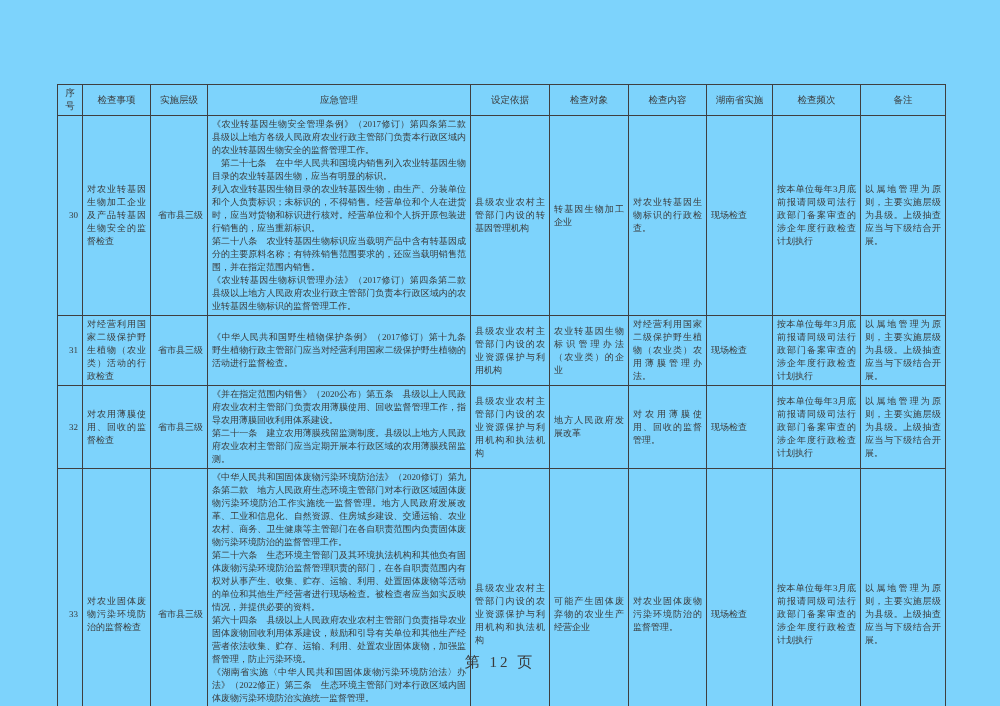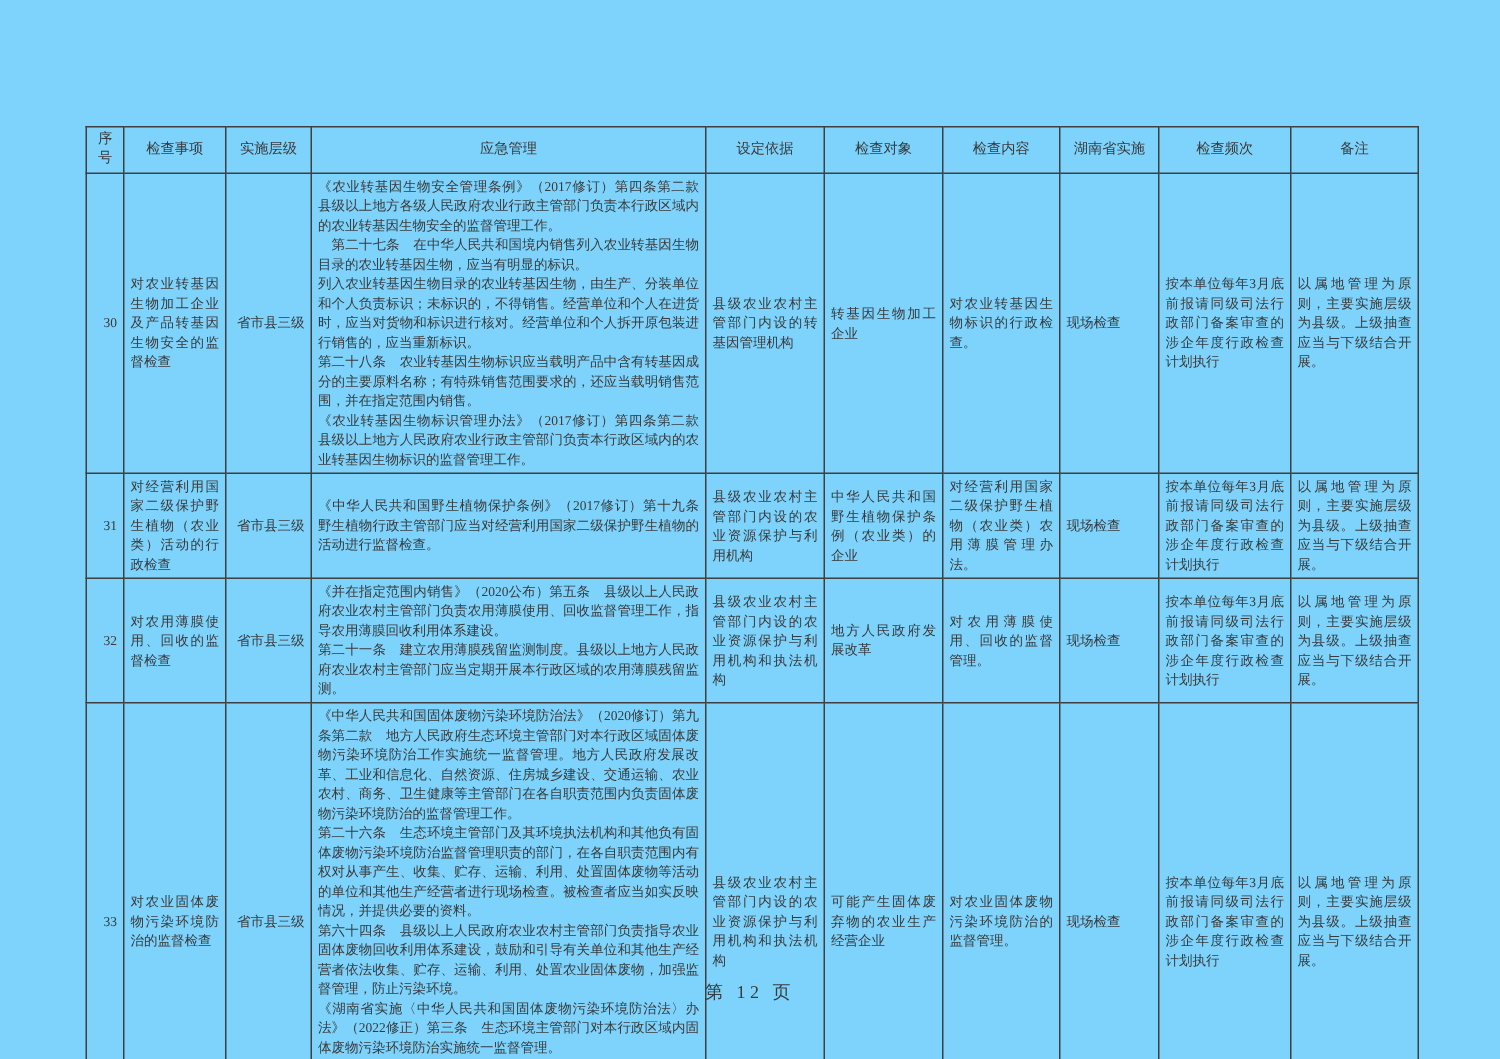--- a/index.html
+++ b/index.html
@@ -32,21 +32,21 @@
     text-align:center;
     font-size:9.5px;
     height:26px;
   }
   td.center { text-align:right; }
   td.just   { text-align:justify; }
   td.multi  { white-space:pre-wrap; text-align:justify; }
   .footer {
     position:absolute; left:0; top:653px; width:100%;
     text-align:center;
-    font-size:12px;
+    font-size:15px;
     letter-spacing:3px;
     color:#3a3a3a;
   }
 </style>
 </head>
 <body>
 
 <div class="page">
 
   <table class="doc-table">
@@ -92,21 +92,21 @@
         <td>现场检查</td>
         <td class="just">按本单位每年3月底前报请同级司法行政部门备案审查的涉企年度行政检查计划执行</td>
         <td class="just">以属地管理为原则，主要实施层级为县级。上级抽查应当与下级结合开展。</td>
       </tr>
       <tr style="height:58px">
         <td class="center">31</td>
         <td class="just">对经营利用国家二级保护野生植物（农业类）活动的行政检查</td>
         <td class="center">省市县三级</td>
         <td class="multi">《中华人民共和国野生植物保护条例》（2017修订）第十九条　野生植物行政主管部门应当对经营利用国家二级保护野生植物的活动进行监督检查。</td>
         <td class="just">县级农业农村主管部门内设的农业资源保护与利用机构</td>
-        <td class="just">中华人民共和国野生植物保护条例（农业类）的企业</td>
+        <td class="just">农业转基因生物标识管理办法（农业类）的企业</td>
         <td class="just">对经营利用国家二级保护野生植物（农业类）农用薄膜管理办法。</td>
         <td>现场检查</td>
         <td class="just">按本单位每年3月底前报请同级司法行政部门备案审查的涉企年度行政检查计划执行</td>
         <td class="just">以属地管理为原则，主要实施层级为县级。上级抽查应当与下级结合开展。</td>
       </tr>
       <tr style="height:67px">
         <td class="center">32</td>
         <td class="just">对农用薄膜使用、回收的监督检查</td>
         <td class="center">省市县三级</td>
         <td class="multi">《并在指定范围内销售》（2020公布）第五条　县级以上人民政府农业农村主管部门负责农用薄膜使用、回收监督管理工作，指导农用薄膜回收利用体系建设。

